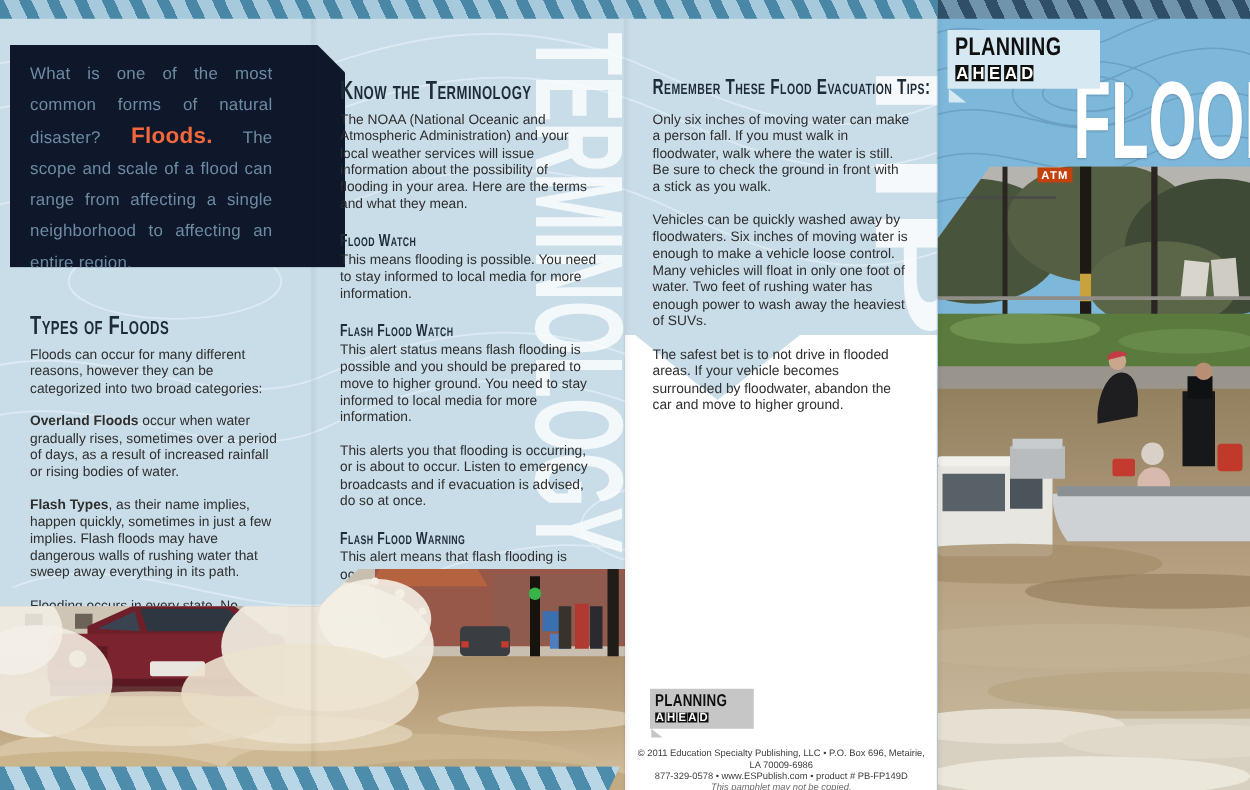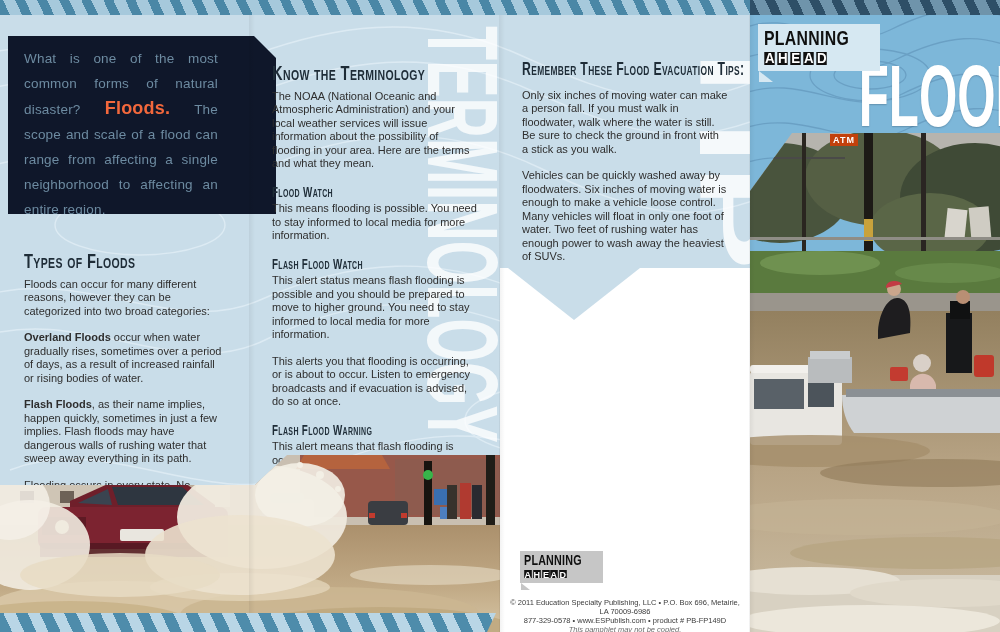--- a/index.html
+++ b/index.html
@@ -106,21 +106,21 @@
       <span>What is one of the most common forms of natural disaster?</span>
       <span class="intro-hl">Floods.</span>
       <span>The scope and scale of a flood can range from affecting a single neighborhood to affecting an entire region.</span>
     </div>
   </div>
 
   <div class="col col-left">
     <div class="hd-row"><span class="hd hd-main">Types of Floods</span></div>
     <p>Floods can occur for many different reasons, however they can be categorized into two broad categories:</p>
     <p><b>Overland Floods</b><span> occur when water gradually rises, sometimes over a period of days, as a result of increased rainfall or rising bodies of water.</span></p>
-    <p><b>Flash Floods</b><span>, as their name implies, happen quickly, sometimes in just a few implies. Flash floods may have dangerous walls of rushing water that sweep away everything in its path.</span></p>
+    <p><b>Flash Types</b><span>, as their name implies, happen quickly, sometimes in just a few implies. Flash floods may have dangerous walls of rushing water that sweep away everything in its path.</span></p>
     <p>Flooding occurs in every state. No matter where you live, you need to be aware of, and prepared for the possibility of flooding.</p>
   </div>
 
   <div class="col col-mid">
     <div class="hd-row"><span class="hd hd-main">Know the Terminology</span></div>
     <p>The NOAA (National Oceanic and Atmospheric Administration) and your local weather services will issue information about the possibility of flooding in your area. Here are the terms and what they mean.</p>
     <div class="term-block">
       <div><span class="hd hd-term">Flood Watch</span></div>
       <p>This means flooding is possible. You need to stay informed to local media for more information.</p>
     </div>
@@ -134,20 +134,21 @@
     <div class="term-block">
       <div><span class="hd hd-term">Flash Flood Warning</span></div>
       <p>This alert means that flash flooding is occurring or about to occur. You should seek higher ground at once.</p>
     </div>
   </div>
 
   <div class="col col-tips">
     <div class="hd-row" style="margin-bottom:10px;"><span class="hd hd-main" style="font-size:17.5px;">Remember These Flood Evacuation Tips:</span></div>
     <p>Only six inches of moving water can make a person fall. If you must walk in floodwater, walk where the water is still. Be sure to check the ground in front with a stick as you walk.</p>
     <p>Vehicles can be quickly washed away by floodwaters. Six inches of moving water is enough to make a vehicle loose control. Many vehicles will float in only one foot of water. Two feet of rushing water has enough power to wash away the heaviest of SUVs.</p>
+    <p>The safest bet is to not drive in flooded areas. If your vehicle becomes surrounded by floodwater, abandon the car and move to higher ground.</p>
   </div>
 
   <div class="photo-street">
     <svg width="500" height="177" viewBox="0 0 500 177">
       <defs>
         <linearGradient id="waterL" x1="0" y1="0" x2="0" y2="1">
           <stop offset="0" stop-color="#ab906c"></stop>
             <stop offset="0.6" stop-color="#c2ab87"></stop>
             <stop offset="1" stop-color="#d6c5a4"></stop>
         </linearGradient>

